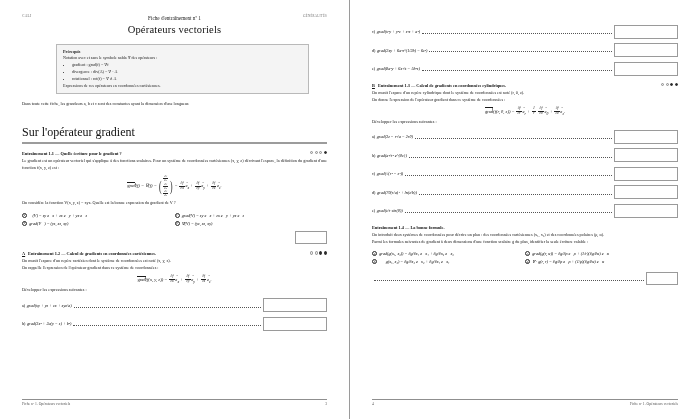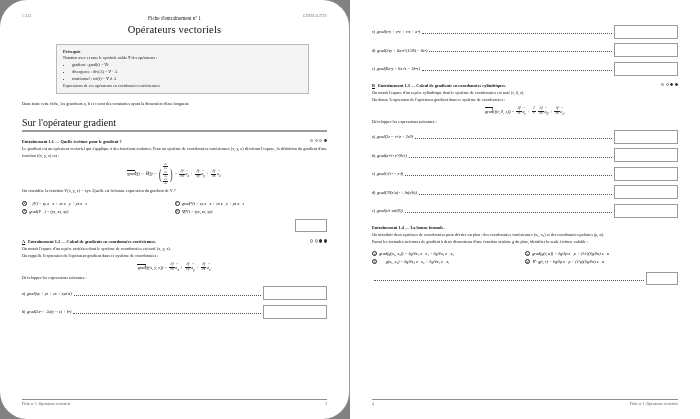--- a/index.html
+++ b/index.html
@@ -16,21 +16,21 @@
     background: #818181;
   }
   .page {
     position: relative;
     width: 350px; height: 419px;
     background: #ffffff;
     box-sizing: border-box;
     padding: 14px 22px 10px 22px;
     overflow: hidden;
   }
-  .page.left { border-right: 1px solid #9a9a9a; border-radius: 27px; }
+  .page.left { border-right: 1px solid #9a9a9a; }
 
   
   .runhead {
     display: flex; justify-content: space-between;
     font-size: 3.6px; letter-spacing: .3px;
     color: #6a6a6a; font-variant: small-caps;
     height: 6px;
   }
   .runhead span { white-space: nowrap; }
 
@@ -57,21 +57,21 @@
   .prereq ul { margin: 1.5px 0 0 0; padding-left: 9px; }
   .prereq li { margin: .6px 0; list-style: disc; }
 
   .para {
     font-size: 4.2px; line-height: 1.55; color: #141414;
     text-align: justify; margin-top: 7px;
   }
 
   
   .section-h {
-    font-size: 10px; color: #111; margin-top: 10px;
+    font-size: 12px; color: #111; margin-top: 18px;
   }
   .section-rule {
     height: 1.6px; background: #9c9c9c; margin-top: 2px;
     width: 100%;
   }
 
   
   .exo { margin-top: 7px; position: relative; }
   .exo-head {
     display: flex; align-items: flex-start; gap: 3px;

